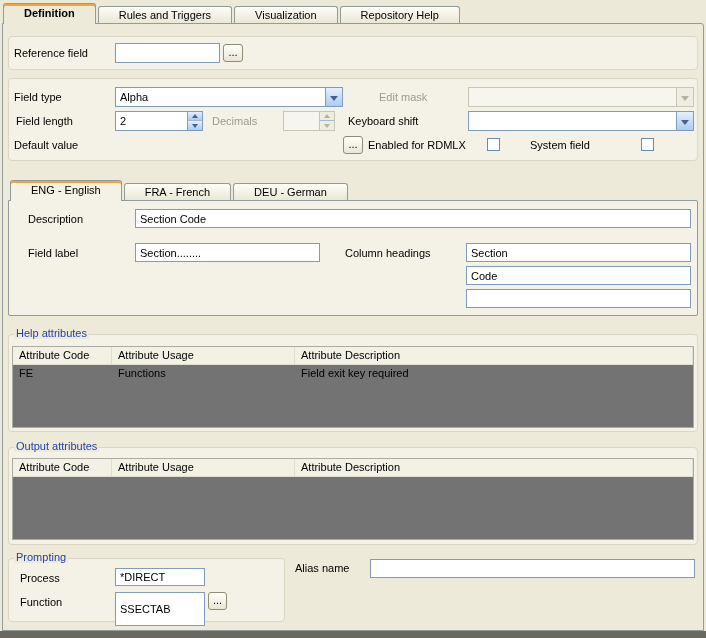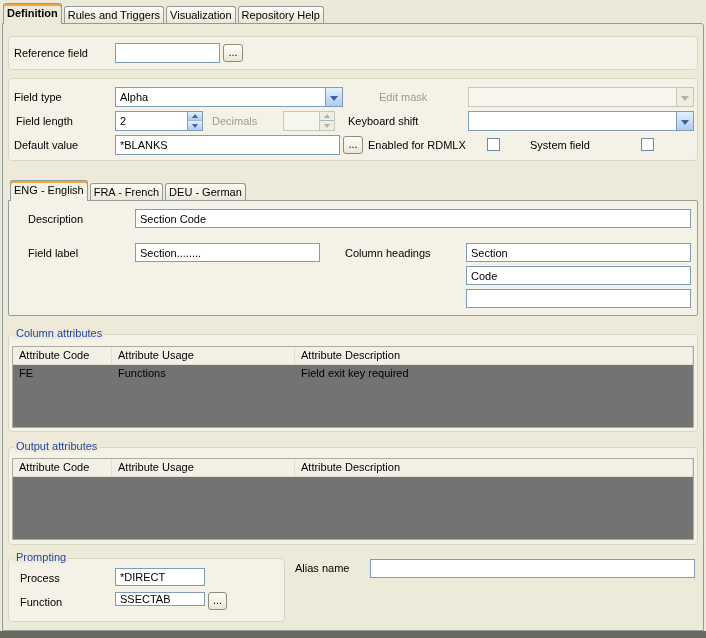--- a/index.html
+++ b/index.html
@@ -1,21 +1,21 @@
 <!DOCTYPE html>
 <html><head>
 <meta charset="utf-8">
 <style>
   *{box-sizing:border-box;margin:0;padding:0}
   html,body{width:706px;height:638px}
   body{font-family:"Liberation Sans",sans-serif;font-size:11px;color:#000;background:#ECE9D8}
   .page{position:relative;width:706px;height:638px;overflow:hidden;background:#ECE9D8}
   .tabpage{position:absolute;left:2px;top:23px;width:702px;height:608px;border:1px solid #919B9C;background:#EDEADA;border-radius:0 3px 0 0}
   .tabbar{position:absolute;display:flex;align-items:flex-end;height:21px;z-index:6}
-  .tab{height:17px;line-height:16px;margin-bottom:1px;padding:0 3px;border:1px solid #919B9C;border-bottom:none;border-radius:3px 3px 0 0;background:linear-gradient(#FEFDF6,#EAE7D6);margin-right:2px;white-space:nowrap;cursor:default}
+  .tab{height:17px;line-height:16px;margin-bottom:1px;padding:0 20px;border:1px solid #919B9C;border-bottom:none;border-radius:3px 3px 0 0;background:linear-gradient(#FEFDF6,#EAE7D6);margin-right:2px;white-space:nowrap;cursor:default}
   .tab.active{height:21px;line-height:19px;margin-bottom:0;background:#EDEADA;box-shadow:inset 0 2px 0 #F0A63C;position:relative;z-index:7}
   .maintabs .tab.active{font-weight:bold}
   .langtabs .tab.active{background:#F4F2E7}
   .group{position:absolute;border:1px solid #D9D6C3;border-radius:4px;background:#F4F2E7}
   .gtitle{position:absolute;color:#2243A8;background:#EDEADA;padding:0 2px;z-index:2;white-space:nowrap}
   .lbl{position:absolute;white-space:nowrap;z-index:2}
   .lbl.dis{color:#9D9B8D}
   .tbox{position:absolute;height:20px;border:1px solid #7F9DB9;background:#fff;font-family:"Liberation Sans",sans-serif;font-size:11px;padding:0 4px;color:#000;z-index:2}
   input.tbox{outline:none}
   .combo{position:absolute;height:20px;border:1px solid #7F9DB9;background:#fff;display:flex;z-index:2}
@@ -106,21 +106,20 @@
   </div>
   <span class="lbl" style="left:348px;top:115px">Keyboard shift</span>
   <div class="combo" style="left:468px;top:111px;width:226px">
     <div class="val"></div>
     <div class="cbtn">
         <i></i>
       </div>
   </div>
 
   <span class="lbl" style="left:14px;top:139px">Default value</span>
-  <input class="tbox" style="left: 115px; top: 135px; width: 225px;" value="*BLANKS">
   <div class="btn" style="left:343px;top:136px;width:20px;height:18px">...</div>
   <span class="lbl" style="left:368px;top:139px">Enabled for RDMLX</span>
   <div class="cb" style="left:487px;top:138px"></div>
   <span class="lbl" style="left:530px;top:139px">System field</span>
   <div class="cb" style="left:641px;top:138px"></div>
 
   <div class="tabbar langtabs" style="left:10px;top:180px">
     <div class="tab active">ENG - English</div>
     <div class="tab">FRA - French</div>
     <div class="tab">DEU - German</div>
@@ -131,21 +130,21 @@
   <input class="tbox" style="left: 135px; top: 209px; width: 556px; height: 19px;" value="Section Code">
 
   <span class="lbl" style="left:28px;top:247px">Field label</span>
   <input class="tbox" style="left: 135px; top: 243px; width: 185px; height: 19px;" value="Section........">
   <span class="lbl" style="left:345px;top:247px">Column headings</span>
   <input class="tbox" style="left: 466px; top: 243px; width: 225px; height: 19px;" value="Section">
   <input class="tbox" style="left: 466px; top: 266px; width: 225px; height: 19px;" value="Code">
   <input class="tbox" style="left: 466px; top: 289px; width: 225px; height: 19px;" value="">
 
   <div class="group" style="left:8px;top:334px;width:690px;height:98px"></div>
-  <span class="gtitle" style="left:14px;top:327px">Column attributes</span>
+  <span class="gtitle" style="left:14px;top:327px">Help attributes</span>
   <div class="lv" style="left:12px;top:346px;width:682px;height:82px">
     <div class="hd">
       <div class="th c1">Attribute Code</div>
       <div class="th c2">Attribute Usage</div>
       <div class="th c3">Attribute Description</div>
     </div>
     <div class="tr">
       <div class="td c1">FE</div>
       <div class="td c2">Functions</div>
       <div class="td c3">Field exit key required</div>
@@ -160,20 +159,20 @@
       <div class="th c2">Attribute Usage</div>
       <div class="th c3">Attribute Description</div>
     </div>
   </div>
 
   <div class="group" style="left:8px;top:558px;width:277px;height:64px"></div>
   <span class="gtitle" style="left:14px;top:551px">Prompting</span>
   <span class="lbl" style="left:20px;top:572px">Process</span>
   <input class="tbox" style="left: 115px; top: 568px; width: 90px; height: 18px;" value="*DIRECT">
   <span class="lbl" style="left:20px;top:596px">Function</span>
-  <input class="tbox" style="left: 115px; top: 592px; width: 90px; height: 14px;" value="SSECTAB">
+  <input class="tbox" style="left: 115px; top: 592px; width: 90px; height: 34px;" value="SSECTAB">
   <div class="btn" style="left:208px;top:592px;width:19px;height:18px">...</div>
 
   <span class="lbl" style="left:295px;top:562px">Alias name</span>
   <input class="tbox" style="left: 370px; top: 559px; width: 325px; height: 19px;" value="">
 
   <div class="bottombar"></div>
 </div>
 
 </body></html>

